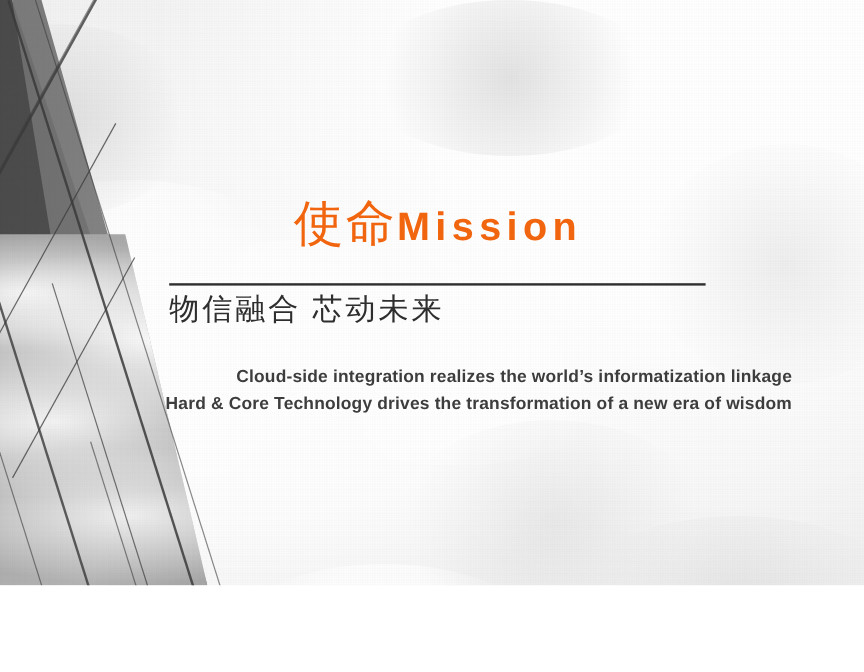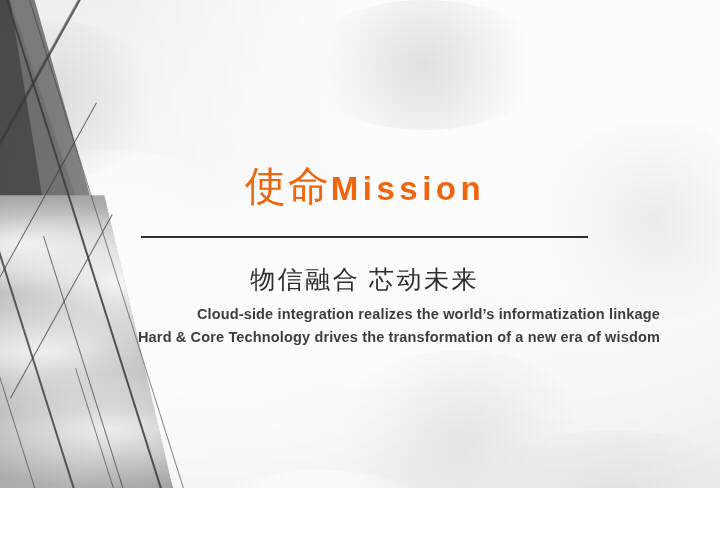--- a/index.html
+++ b/index.html
@@ -150,30 +150,29 @@
     left: 141px;
     top: 236px;
     width: 447px;
     height: 1.6px;
     background: #2f2f2f;
   }
 
   .subtitle-cn {
     position: absolute;
     left: 141px;
-    top: 263px;
+    top: 242px;
     width: 447px;
-    text-align: center;
     color: #2e2e2e;
     font-size: 25px;
     font-weight: 400;
     letter-spacing: 2.5px;
     line-height: 1.35;
     white-space: nowrap;
-    font-family: Liberation Serif, serif;
+    font-family: Liberation Sans, sans-serif;
   }
 
   .desc {
     position: absolute;
     left: 60px;
     top: 303px;
     width: 600px;
     text-align: right;
   }
   .desc-line {

